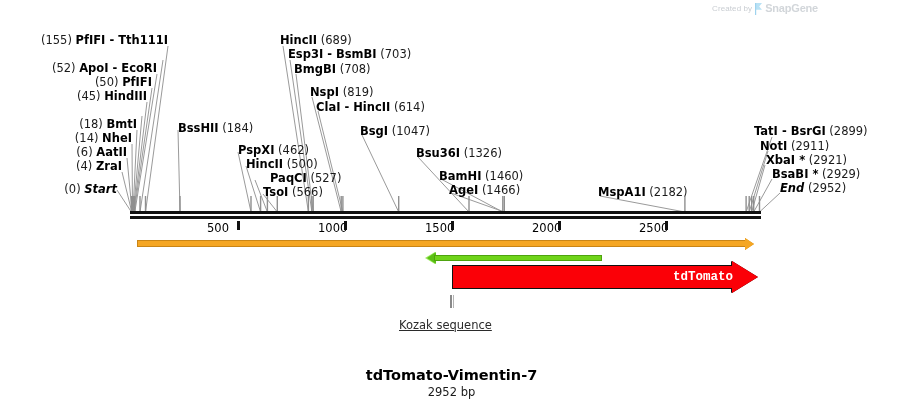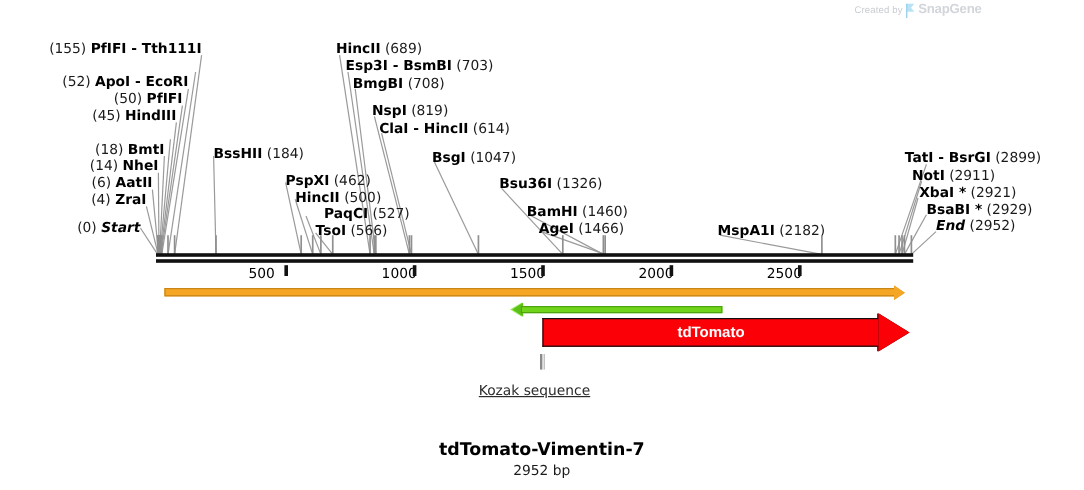--- a/index.html
+++ b/index.html
@@ -99,22 +99,22 @@
     border-left:26px solid #fb0007;
     filter:drop-shadow(0 0 0 #111);
   }
   #red-arrow .headstroke{
     position:absolute;top:-4px;width:0;height:0;
     border-top:16px solid transparent;border-bottom:16px solid transparent;
     border-left:26px solid #111;
   }
   #red-arrow .txt{
     position:absolute;left:0;top:0;height:24px;line-height:24px;
-    width:100%;text-align:center;color:#ffffff;
-    font-family:Liberation Sans, sans-serif;font-size:12.5px;font-weight:bold;
+    width:100%;text-align:right;color:#ffffff;
+    font-family:Liberation Mono, monospace;font-size:12.5px;font-weight:bold;
   }
 
   
   #kozak-tick{position:absolute;width:2px;background:#8a8a8a;}
   #kozak-tick2{position:absolute;width:1px;background:#b4b4b4;}
   #kozak-label{
     position:absolute;font-size:11.5px;color:#2b2b2b;white-space:nowrap;
     font-family:"DejaVu Sans", sans-serif;
   }
 

